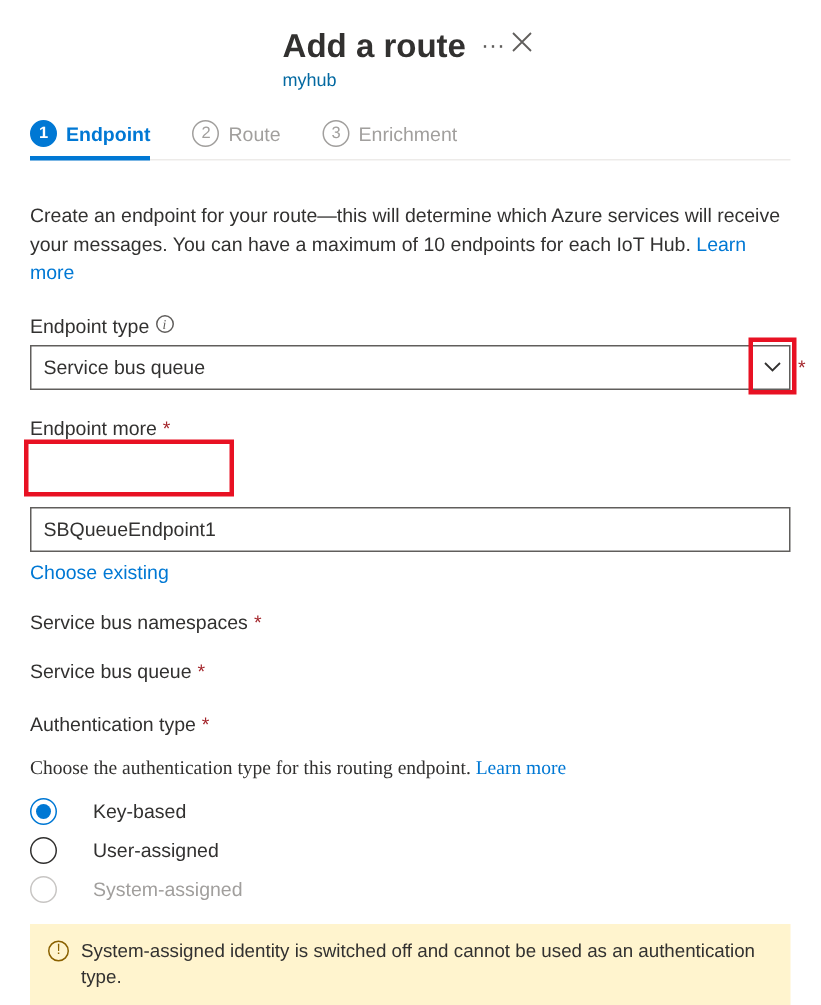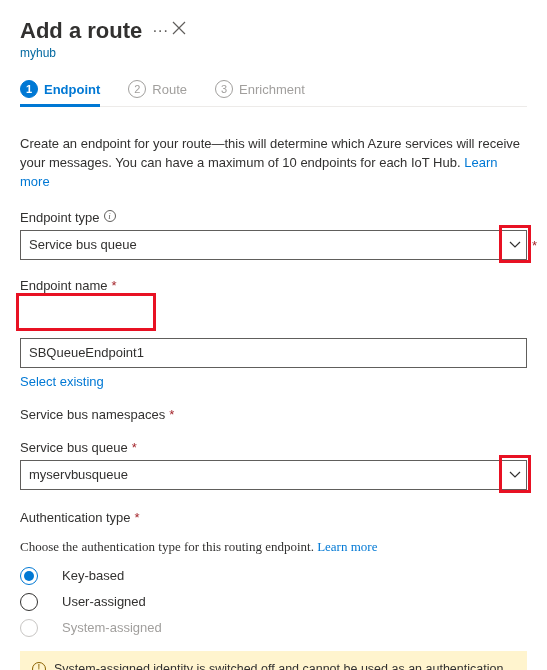--- a/index.html
+++ b/index.html
@@ -4,21 +4,21 @@
   <style>
     * { box-sizing: border-box; margin: 0; padding: 0; }
     body {
       font-family: "Segoe UI", -apple-system, sans-serif;
       font-size: 13px;
       color: #323130;
       width: 547px;
       background: #fff;
       padding: 18px 20px 0 20px;
     }
-    .header-row { display: flex; align-items: flex-start; justify-content: flex-start; }
+    .header-row { display: flex; align-items: flex-start; justify-content: center; }
     .title { font-size: 22px; font-weight: 600; }
     .title-wrap { display: flex; align-items: center; gap: 10px; }
     .more-dots { color: #605e5c; font-size: 16px; line-height: 1; cursor: pointer; }
     .subtitle { color: #0369a1; font-size: 12px; margin-top: 2px; }
     .close-btn { font-size: 18px; color: #605e5c; cursor: pointer; padding: 2px 4px; line-height: 1; }
     .steps { display: flex; gap: 28px; margin-top: 20px; padding-bottom: 0; border-bottom: 1px solid #edebe9; }
     .step { display: flex; align-items: center; gap: 6px; padding-bottom: 8px; color: #a19f9d; font-size: 13px; cursor: pointer; position: relative; }
     .step-circle {
       width: 18px; height: 18px; border-radius: 50%;
       border: 1px solid #a19f9d; display: flex; align-items: center; justify-content: center;
@@ -135,54 +135,43 @@
           <path d="M1 1 L6 6 L11 1" stroke="#323130" stroke-width="1.2" fill="none"></path>
         </svg>
     </span>
     <span class="after-req">*</span>
     <div class="highlight-box hi-chev"></div>
   </div>
 </div>
 
 <div class="field">
   <div class="field-label">
-    <span>Endpoint name</span>
+    <span>Endpoint more</span>
     <span class="req">*</span>
   </div>
   <div class="input-wrap">
     <input class="text-input" type="text" value="SBQueueEndpoint1" style="">
     <div class="highlight-box hi-input"></div>
   </div>
   <div class="select-existing">
-    <a class="link">Select existing</a>
+    <a class="link">Choose existing</a>
   </div>
 </div>
 
 <div class="field">
   <div class="field-label">
     <span>Service bus namespaces</span>
     <span class="req">*</span>
   </div>
 </div>
 
 <div class="field">
   <div class="field-label">
     <span>Service bus queue</span>
     <span class="req">*</span>
-  </div>
-  <div class="select-wrap">
-    <select class="select">
-      <option>myservbusqueue</option>
-    </select>
-    <span class="chevron">
-      <svg width="12" height="8" viewBox="0 0 12 8">
-          <path d="M1 1 L6 6 L11 1" stroke="#323130" stroke-width="1.2" fill="none"></path>
-        </svg>
-    </span>
-    <div class="highlight-box hi-chev"></div>
   </div>
 </div>
 
 <div class="auth-section">
   <div class="field-label">
     <span>Authentication type</span>
     <span class="req">*</span>
   </div>
   <p class="auth-desc">
     <span>Choose the authentication type for this routing endpoint.</span>

